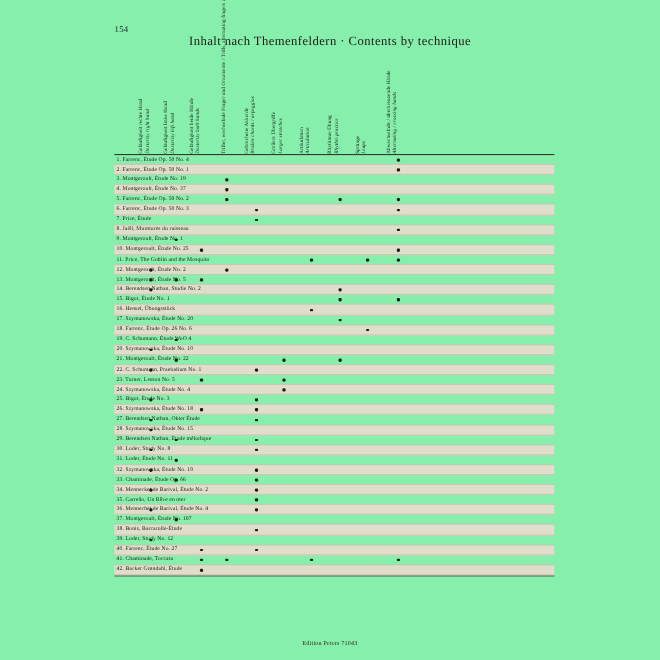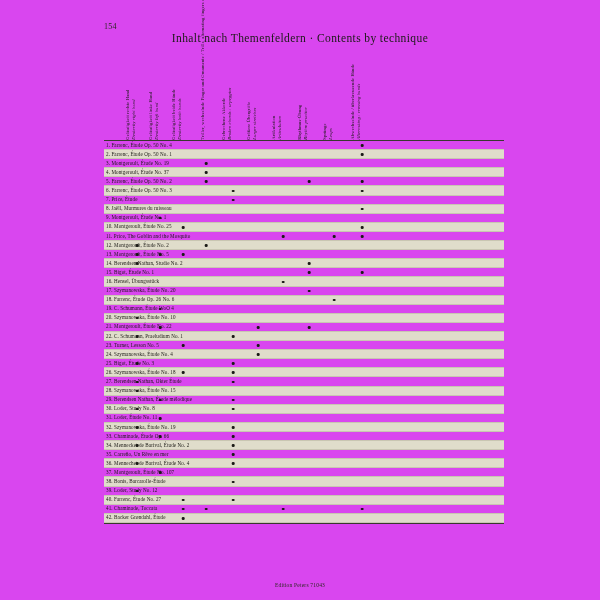--- a/index.html
+++ b/index.html
@@ -11,21 +11,21 @@
     width: 600px;
     height: 600px;
     overflow: hidden;
     font-family: "Liberation Serif", serif;
     color: #1b1a16;
   }
   .page {
     position: relative;
     width: 600px;
     height: 600px;
-    background: #d946ef;
+    background: #86efac;
     box-sizing: border-box;
     padding: 12px;
   }
   .page-number {
     position: absolute;
     left: 104px;
     top: 22px;
     font-size: 8px;
     letter-spacing: 0.3px;
     color: #2a2820;

